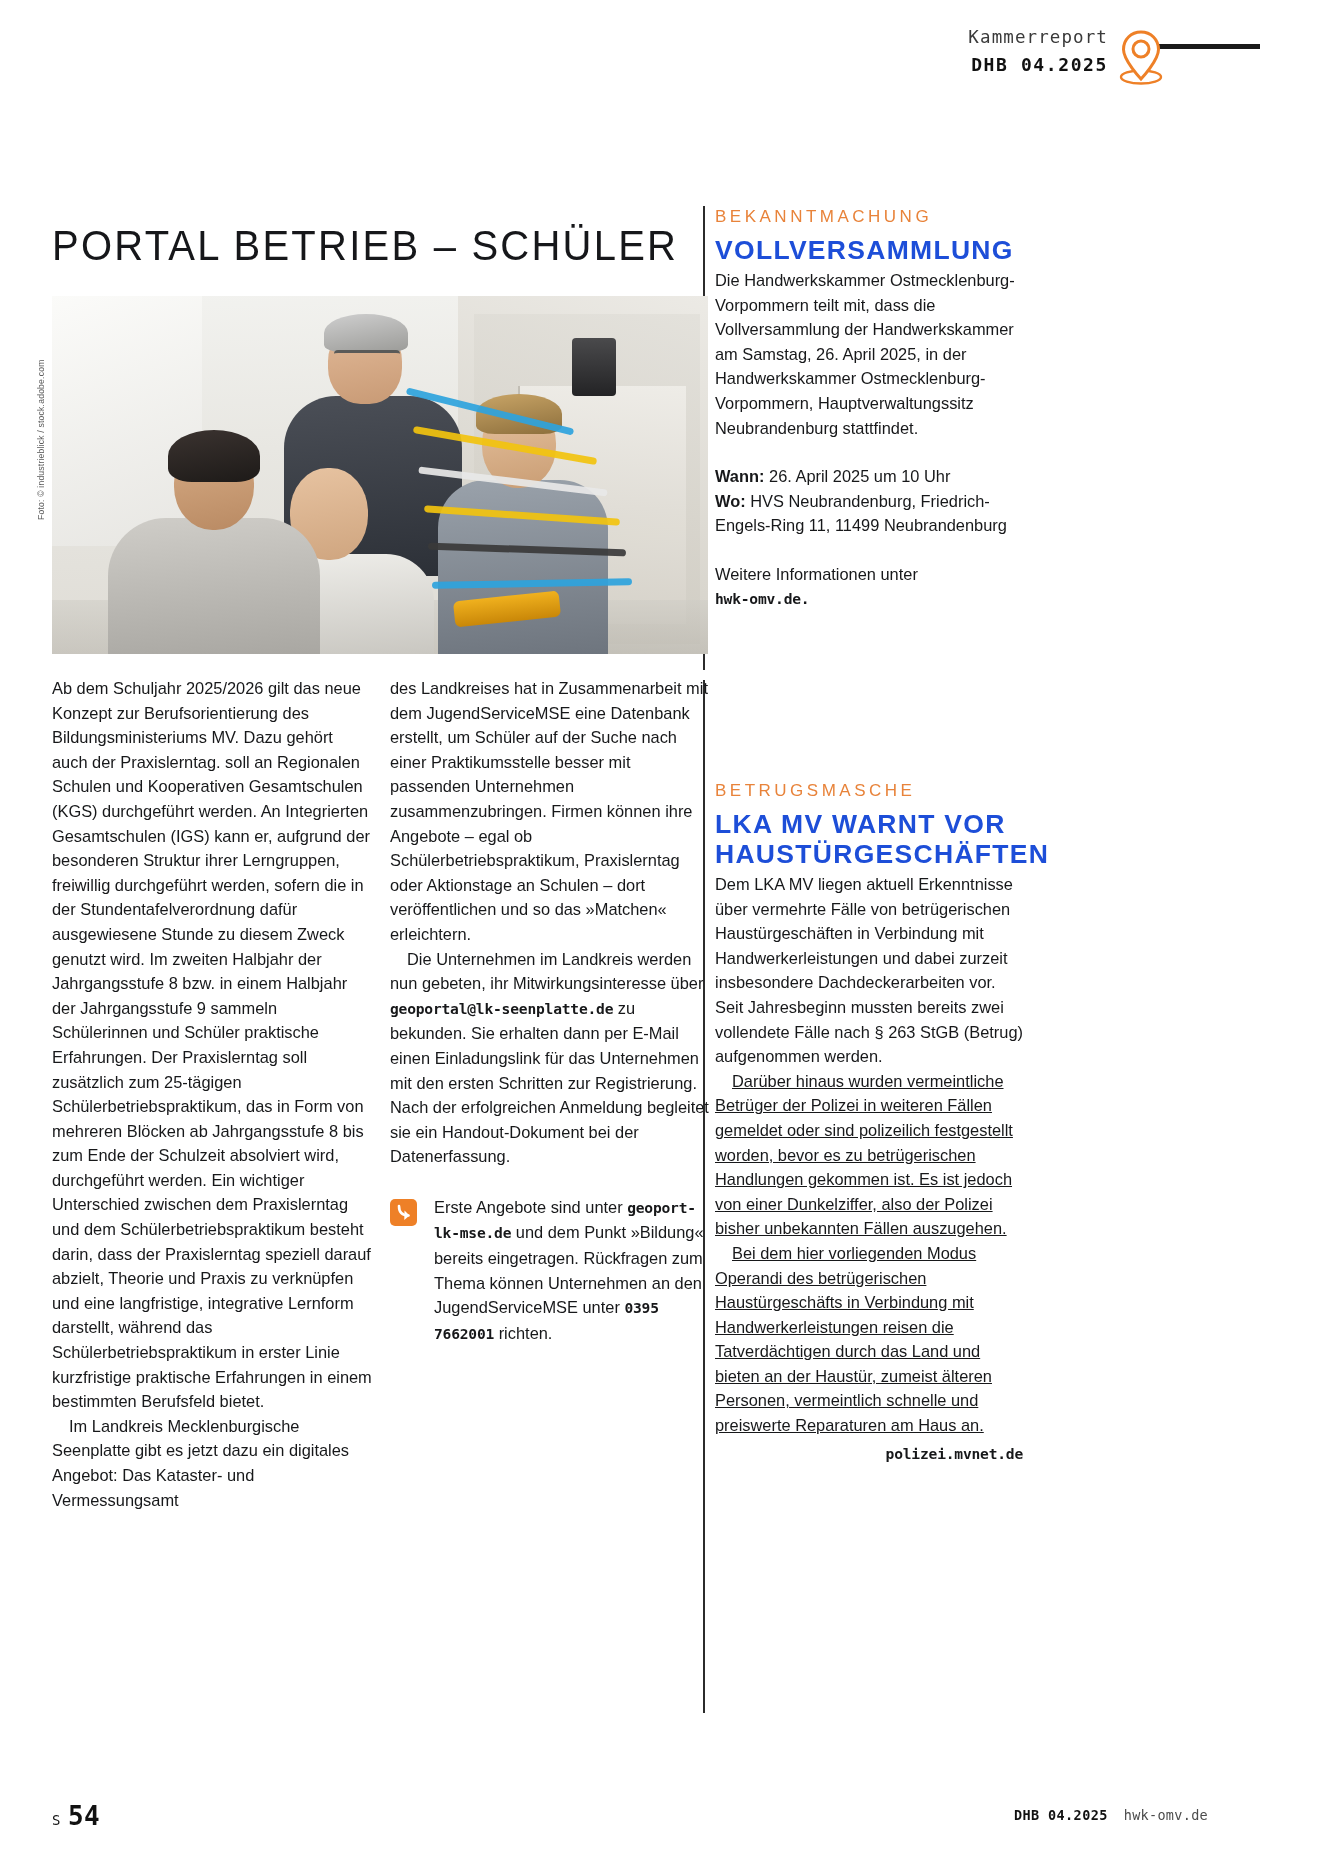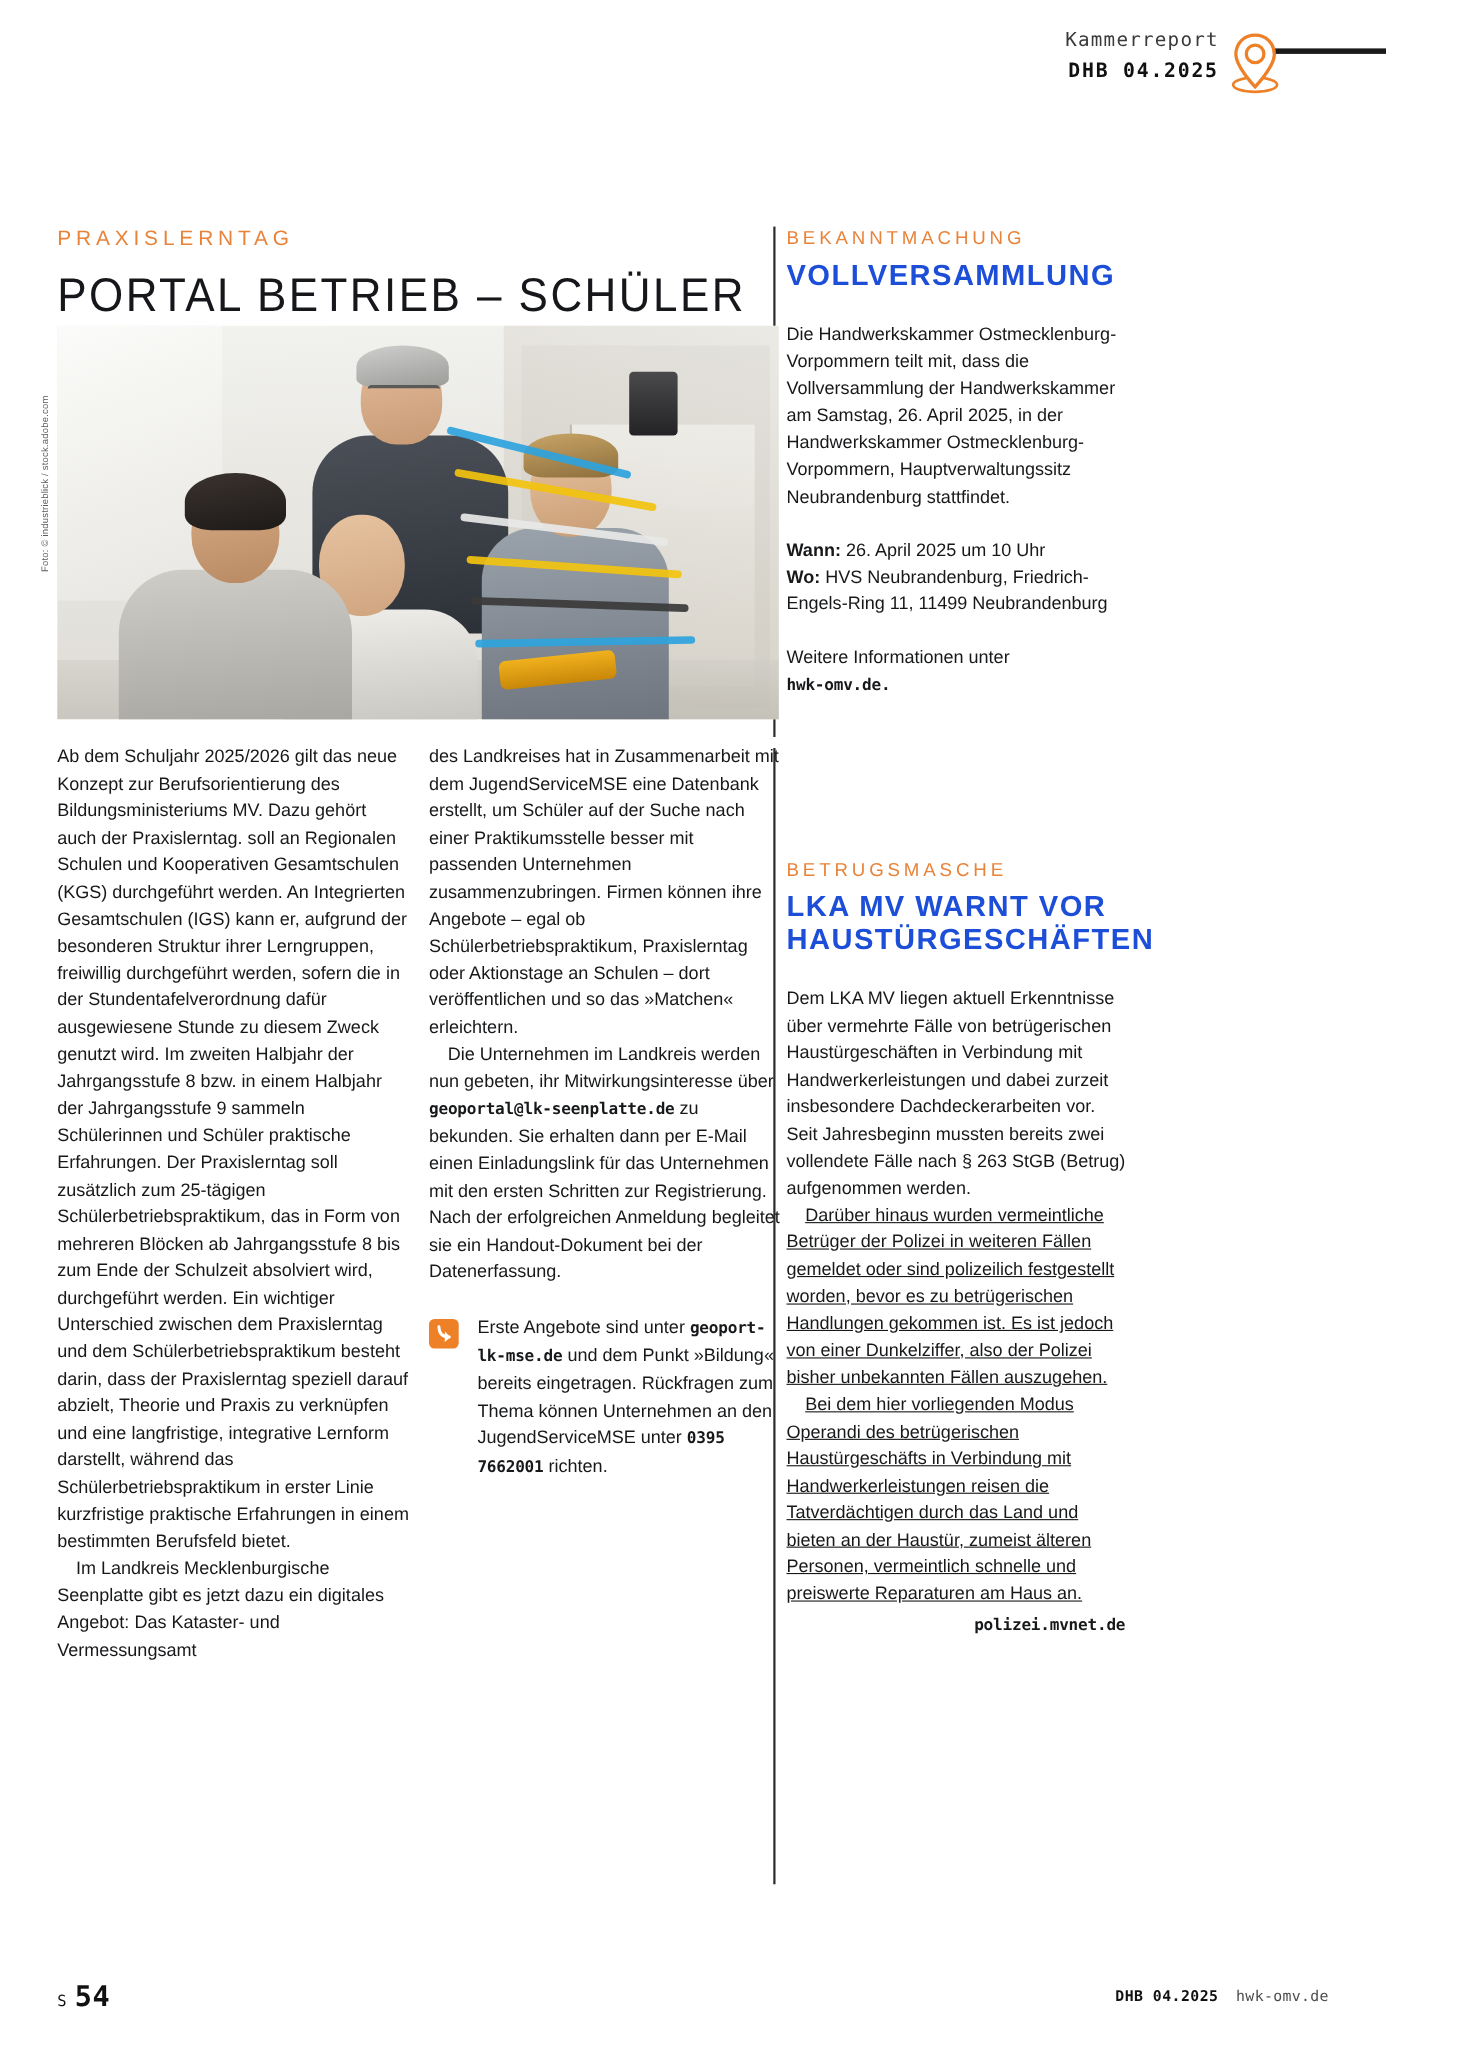--- a/index.html
+++ b/index.html
@@ -272,21 +272,21 @@
     color: #1d4ed8;
     line-height: 30px;
     text-transform: uppercase;
     margin-top: 7px;
   }
   .side-body {
     font-family: "Liberation Sans", sans-serif;
     font-size: 16.4px;
     line-height: 24.6px;
     color: #17181a;
-    margin-top: 27px;
+    margin-top: 3px;
   }
   .side-body p { margin: 0; }
   .side-body p.indent { text-indent: 17px; text-decoration: underline; }
   .gap { height: 24px; }
 
   b.lbl { font-weight: bold; }
 
   .mono-bold {
     font-family: "DejaVu Sans Mono", monospace;
     font-weight: bold;
@@ -353,21 +353,20 @@
         <path d="M23 4 C13 4 5.5 11.5 5.5 21.5 C5.5 32.5 23 51 23 51 C23 51 40.5 32.5 40.5 21.5 C40.5 11.5 33 4 23 4 Z" fill="#ffffff" stroke="#ee8027" stroke-width="3"></path>
         <circle cx="23" cy="21" r="8" fill="none" stroke="#ee8027" stroke-width="3"></circle>
       </svg>
     </div>
   </div>
 
   <div class="divider" id="divider-top"></div>
   <div class="divider" id="divider-bottom"></div>
 
   <div style="position:absolute;left:52px;top:206px;width:650px;">
-    <div class="kicker">PRAXISLERNTAG</div>
     <div class="headline-main" style="margin-top:14px;">PORTAL BETRIEB – SCHÜLER</div>
   </div>
 
   <div class="hero-wrap">
     <div class="hero-photo">
       <div class="ph ph-window"></div>
       <div class="ph ph-wall-right"></div>
       <div class="ph ph-board"></div>
       <div class="ph ph-panel"></div>
       <div class="ph ph-device"></div>

